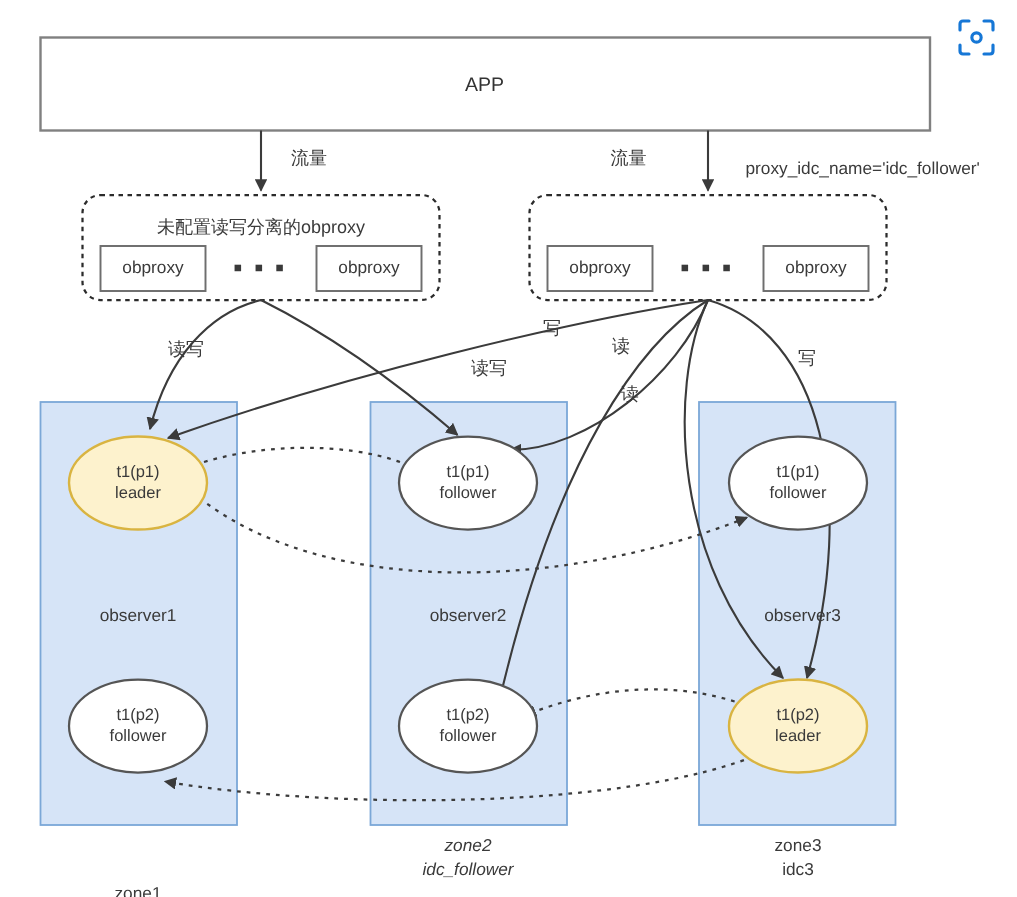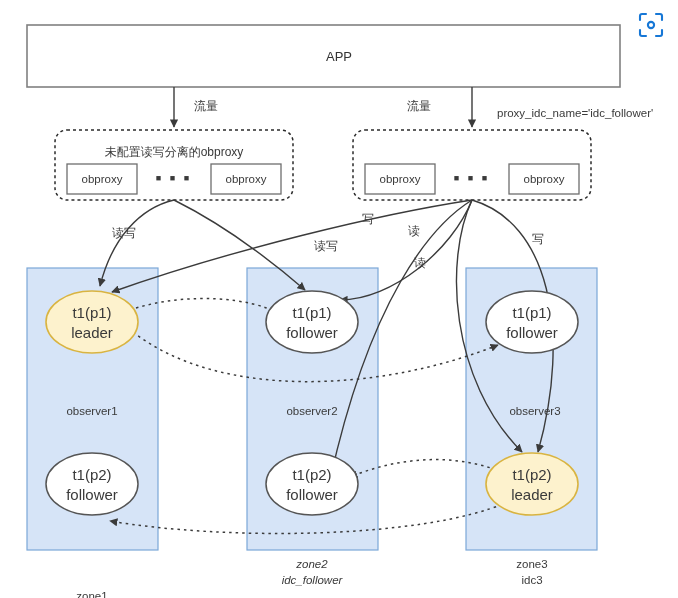--- a/index.html
+++ b/index.html
@@ -31,24 +31,23 @@
     color: #3a3a3a;
     white-space: nowrap;
     line-height: 1.25;
     text-align: center;
     pointer-events: none;
   }
   .lbl-cjk { font-size: 12px; }
   .app-title {
     font-size: 13px;
     color: #333;
-    margin-left: 16px;
   }
   .node-text {
-    font-size: 15px;
+    font-size: 11px;
     color: #3a3a3a;
     line-height: 1.3;
     text-align: center;
   }
   .zone-caption {
     font-size: 11.5px;
     color: #3a3a3a;
     text-align: center;
     line-height: 1.35;
   }

